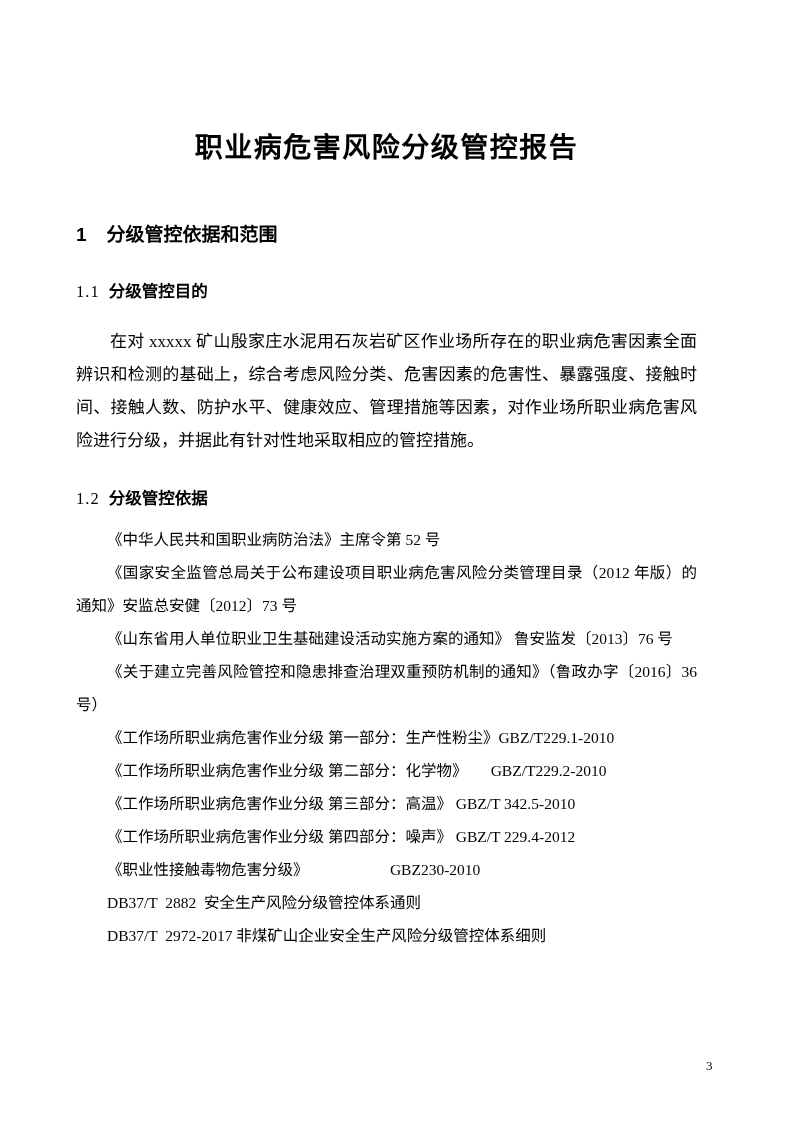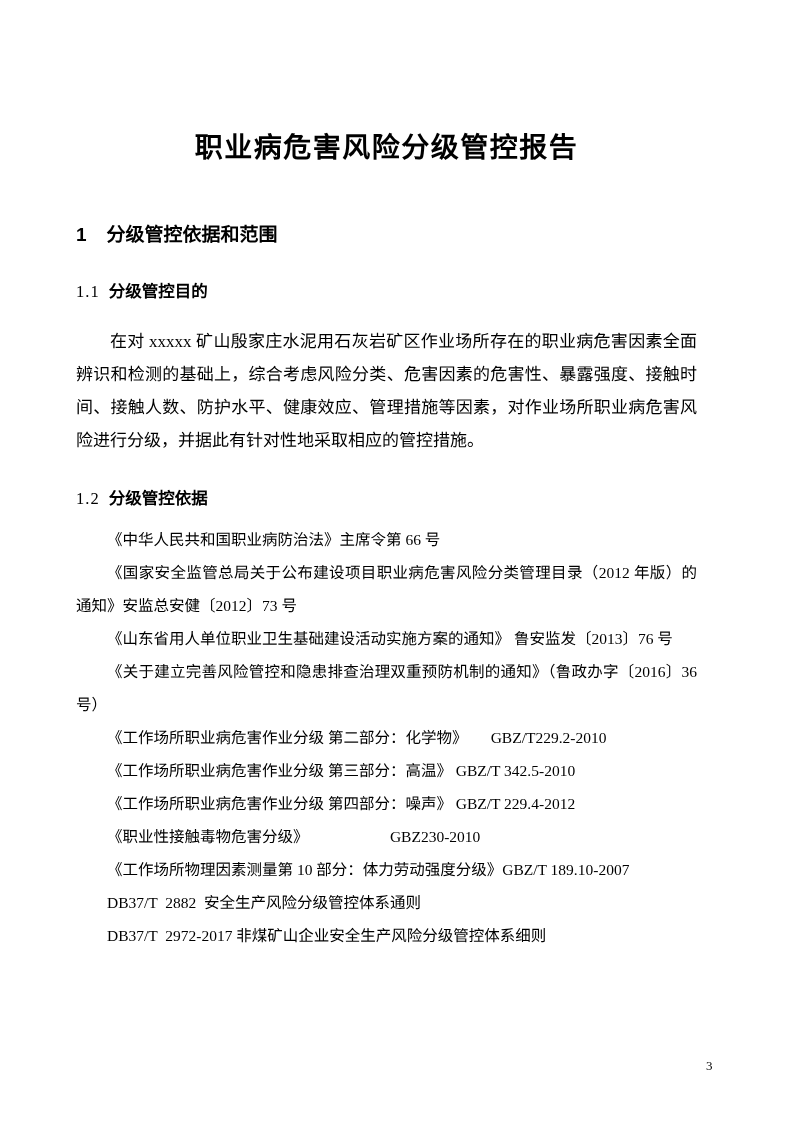--- a/index.html
+++ b/index.html
@@ -103,28 +103,28 @@
     <span class="num">1.1</span><span>分级管控目的</span>
   </h3>
 
   <p class="body-para">在对 xxxxx 矿山殷家庄水泥用石灰岩矿区作业场所存在的职业病危害因素全面辨识和检测的基础上，综合考虑风险分类、危害因素的危害性、暴露强度、接触时间、接触人数、防护水平、健康效应、管理措施等因素，对作业场所职业病危害风险进行分级，并据此有针对性地采取相应的管控措施。</p>
 
   <h3 class="h-sub second">
     <span class="num">1.2</span><span>分级管控依据</span>
   </h3>
 
   <div class="refs">
-      <p>《中华人民共和国职业病防治法》主席令第 66 号</p>
+      <p>《中华人民共和国职业病防治法》主席令第 52 号</p>
       <p>《国家安全监管总局关于公布建设项目职业病危害风险分类管理目录（2012 年版）的通知》安监总安健〔2012〕73 号</p>
       <p>《山东省用人单位职业卫生基础建设活动实施方案的通知》 鲁安监发〔2013〕76 号</p>
       <p>《关于建立完善风险管控和隐患排查治理双重预防机制的通知》（鲁政办字〔2016〕36 号）</p>
+      <p>《工作场所职业病危害作业分级 第一部分：生产性粉尘》GBZ/T229.1-2010</p>
       <p>《工作场所职业病危害作业分级 第二部分：化学物》      GBZ/T229.2-2010</p>
       <p>《工作场所职业病危害作业分级 第三部分：高温》 GBZ/T 342.5-2010</p>
       <p>《工作场所职业病危害作业分级 第四部分：噪声》 GBZ/T 229.4-2012</p>
       <p>《职业性接触毒物危害分级》                     GBZ230-2010</p>
-      <p>《工作场所物理因素测量第 10 部分：体力劳动强度分级》GBZ/T 189.10-2007</p>
       <p>DB37/T  2882  安全生产风险分级管控体系通则</p>
       <p>DB37/T  2972-2017 非煤矿山企业安全生产风险分级管控体系细则</p>
     </div>
 
   <div class="page-number">3</div>
 
 </div>
 
 </body></html>

